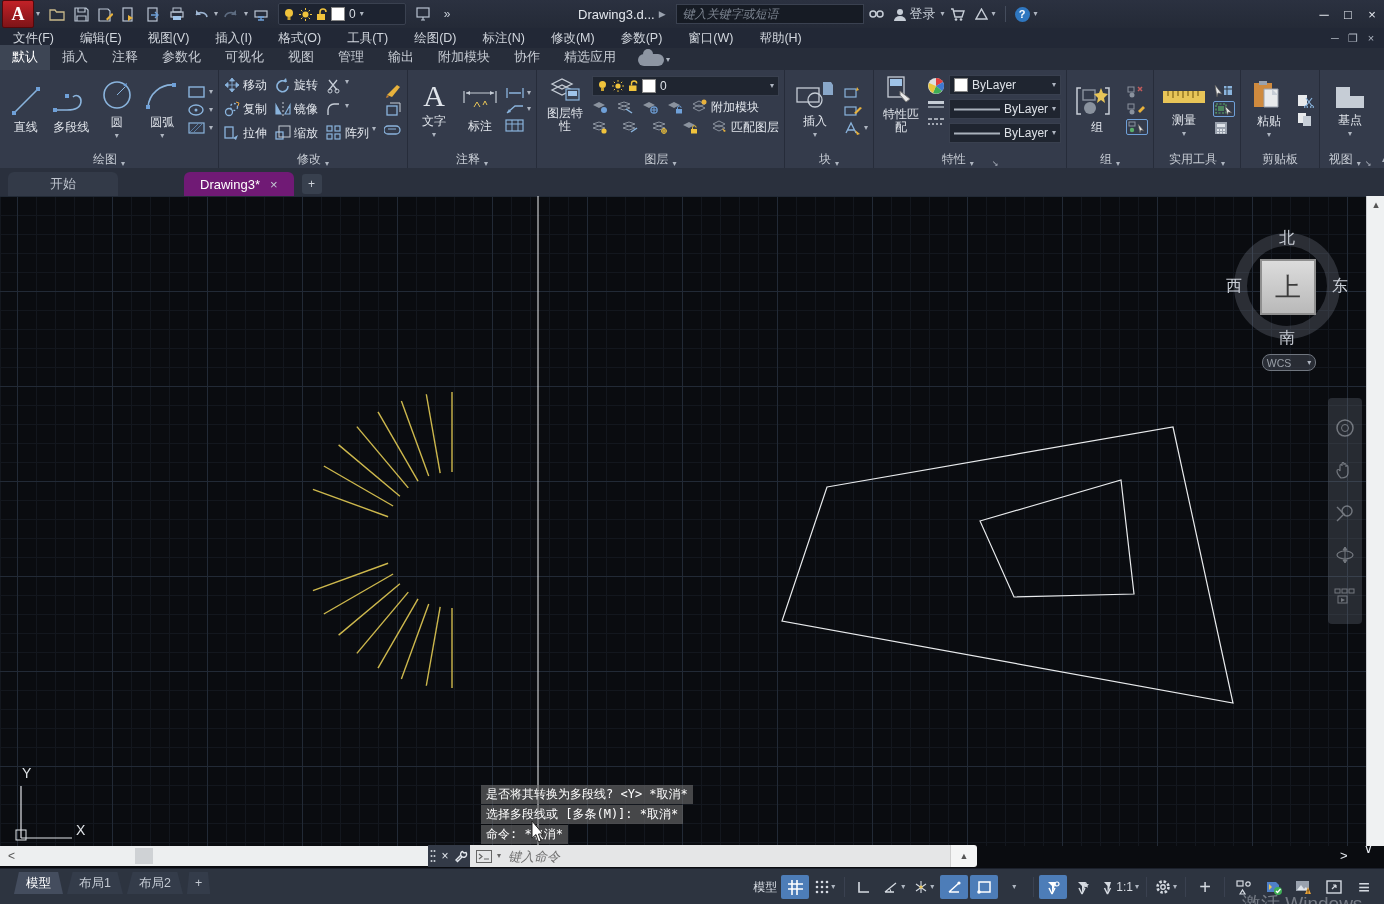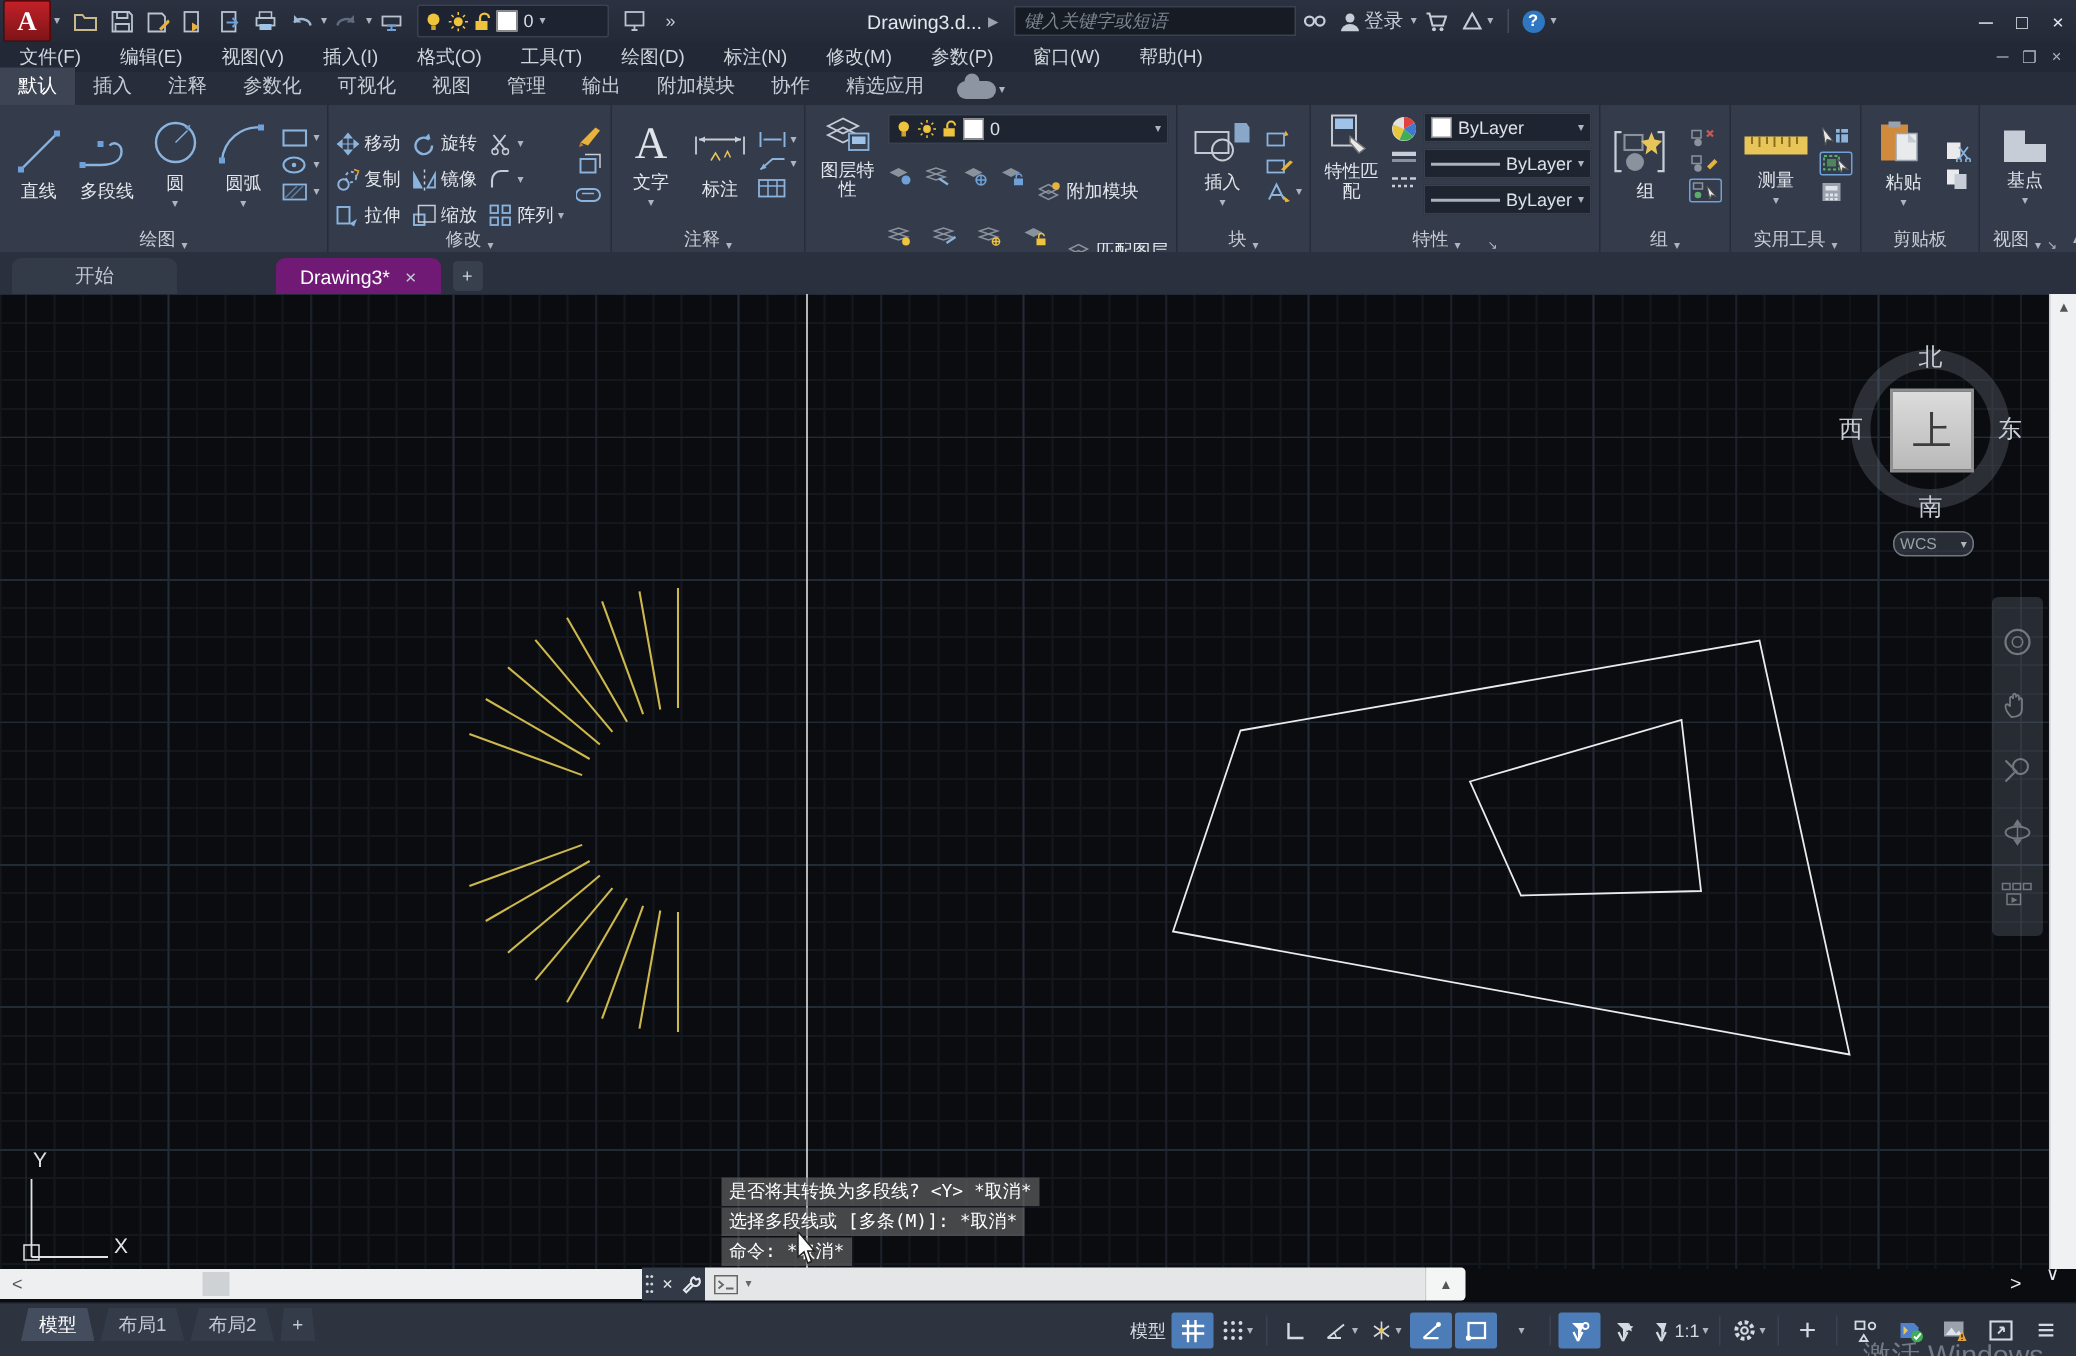--- a/index.html
+++ b/index.html
@@ -39,21 +39,21 @@
   
   .rpanels{left:0;top:70px;width:1384px;height:98px;background:#343b4b;display:flex;}
   .panel{height:98px;display:flex;flex-direction:column;border-right:1px solid #262c3a;}
   .pcontent{flex:1;display:flex;align-items:center;padding:0 5px;gap:4px;}
   .plabel{height:19px;display:flex;align-items:flex-end;justify-content:center;gap:4px;color:#c7ccd4;font-size:12px;}
   .bigbtn{display:flex;flex-direction:column;align-items:center;justify-content:center;width:50px;gap:1px;}
   .bigbtn .blabel{font-size:12px;color:#e2e6ec;white-space:nowrap;}
   .dd{font-size:8px;color:#aeb5c0;line-height:1;}
   .scol{display:flex;flex-direction:column;justify-content:center;gap:4px;}
   .srow{display:flex;align-items:center;gap:2px;}
-  .smallbtn{display:flex;align-items:center;gap:3px;font-size:12px;color:#e2e6ec;white-space:nowrap;margin-top:20px;}
+  .smallbtn{display:flex;gap:3px;font-size:12px;color:#e2e6ec;white-space:nowrap;}
   .mgrid{display:grid;grid-template-columns:auto auto auto;grid-auto-rows:24px;column-gap:8px;align-items:center;}
   .combo{display:flex;align-items:center;background:#1f2530;border:1px solid #39404f;height:18px;font-size:12px;padding:0 4px;gap:4px;color:#dde1e7;}
   .combo .cv{flex:1;}
   .swatch{width:12px;height:12px;background:#fff;border:1px solid #888;}
   .lyr2{display:flex;flex-direction:column;gap:3px;}
 
   
   .ftabs{left:0;top:168px;width:1384px;height:28px;background:#2a303d;display:flex;align-items:flex-end;}
   .ftab{height:24px;display:flex;align-items:center;padding:0 16px;font-size:13px;color:#bfc5cf;background:#333a48;border-radius:6px 6px 0 0;margin-left:8px;gap:10px;}
   .ftab.active{background:#701a75;color:#fff;}
@@ -919,20 +919,21 @@
       <svg width="14" height="14">
           <path d="M12 3.5a3 3 0 1 1-3.5-1L10 4l2-.5z M7 6l-5 5 1.5 1.5 5-5" fill="none" stroke="#e4e8ee" stroke-width="1.4"></path>
         </svg>
     </div>
     <div class="cmdinput">
       <svg width="16" height="13">
           <rect x="0.5" y="0.5" width="15" height="12" fill="none" stroke="#666"></rect>
           <path d="M3 4l3 2.5L3 9M8 9h5" stroke="#666" fill="none" stroke-width="1.2"></path>
         </svg>
       <span class="dd" style="color:#666;">▾</span>
+      <input placeholder="键入命令" style="">
     </div>
     <div class="cmdup">▲</div>
   </div>
   <div class="abs" style="left:1340px;top:848px;color:#e8ecf2;font-size:13px;">&gt;</div>
   <div class="abs" style="left:1364px;top:842px;color:#e8ecf2;font-size:12px;">∨</div>
 
   <div class="abs statusbar">
     <div style="display:flex;align-items:flex-start;height:100%;padding-left:14px;gap:4px;align-items:center;">
       <div class="ltab active">
           <span>模型</span>

